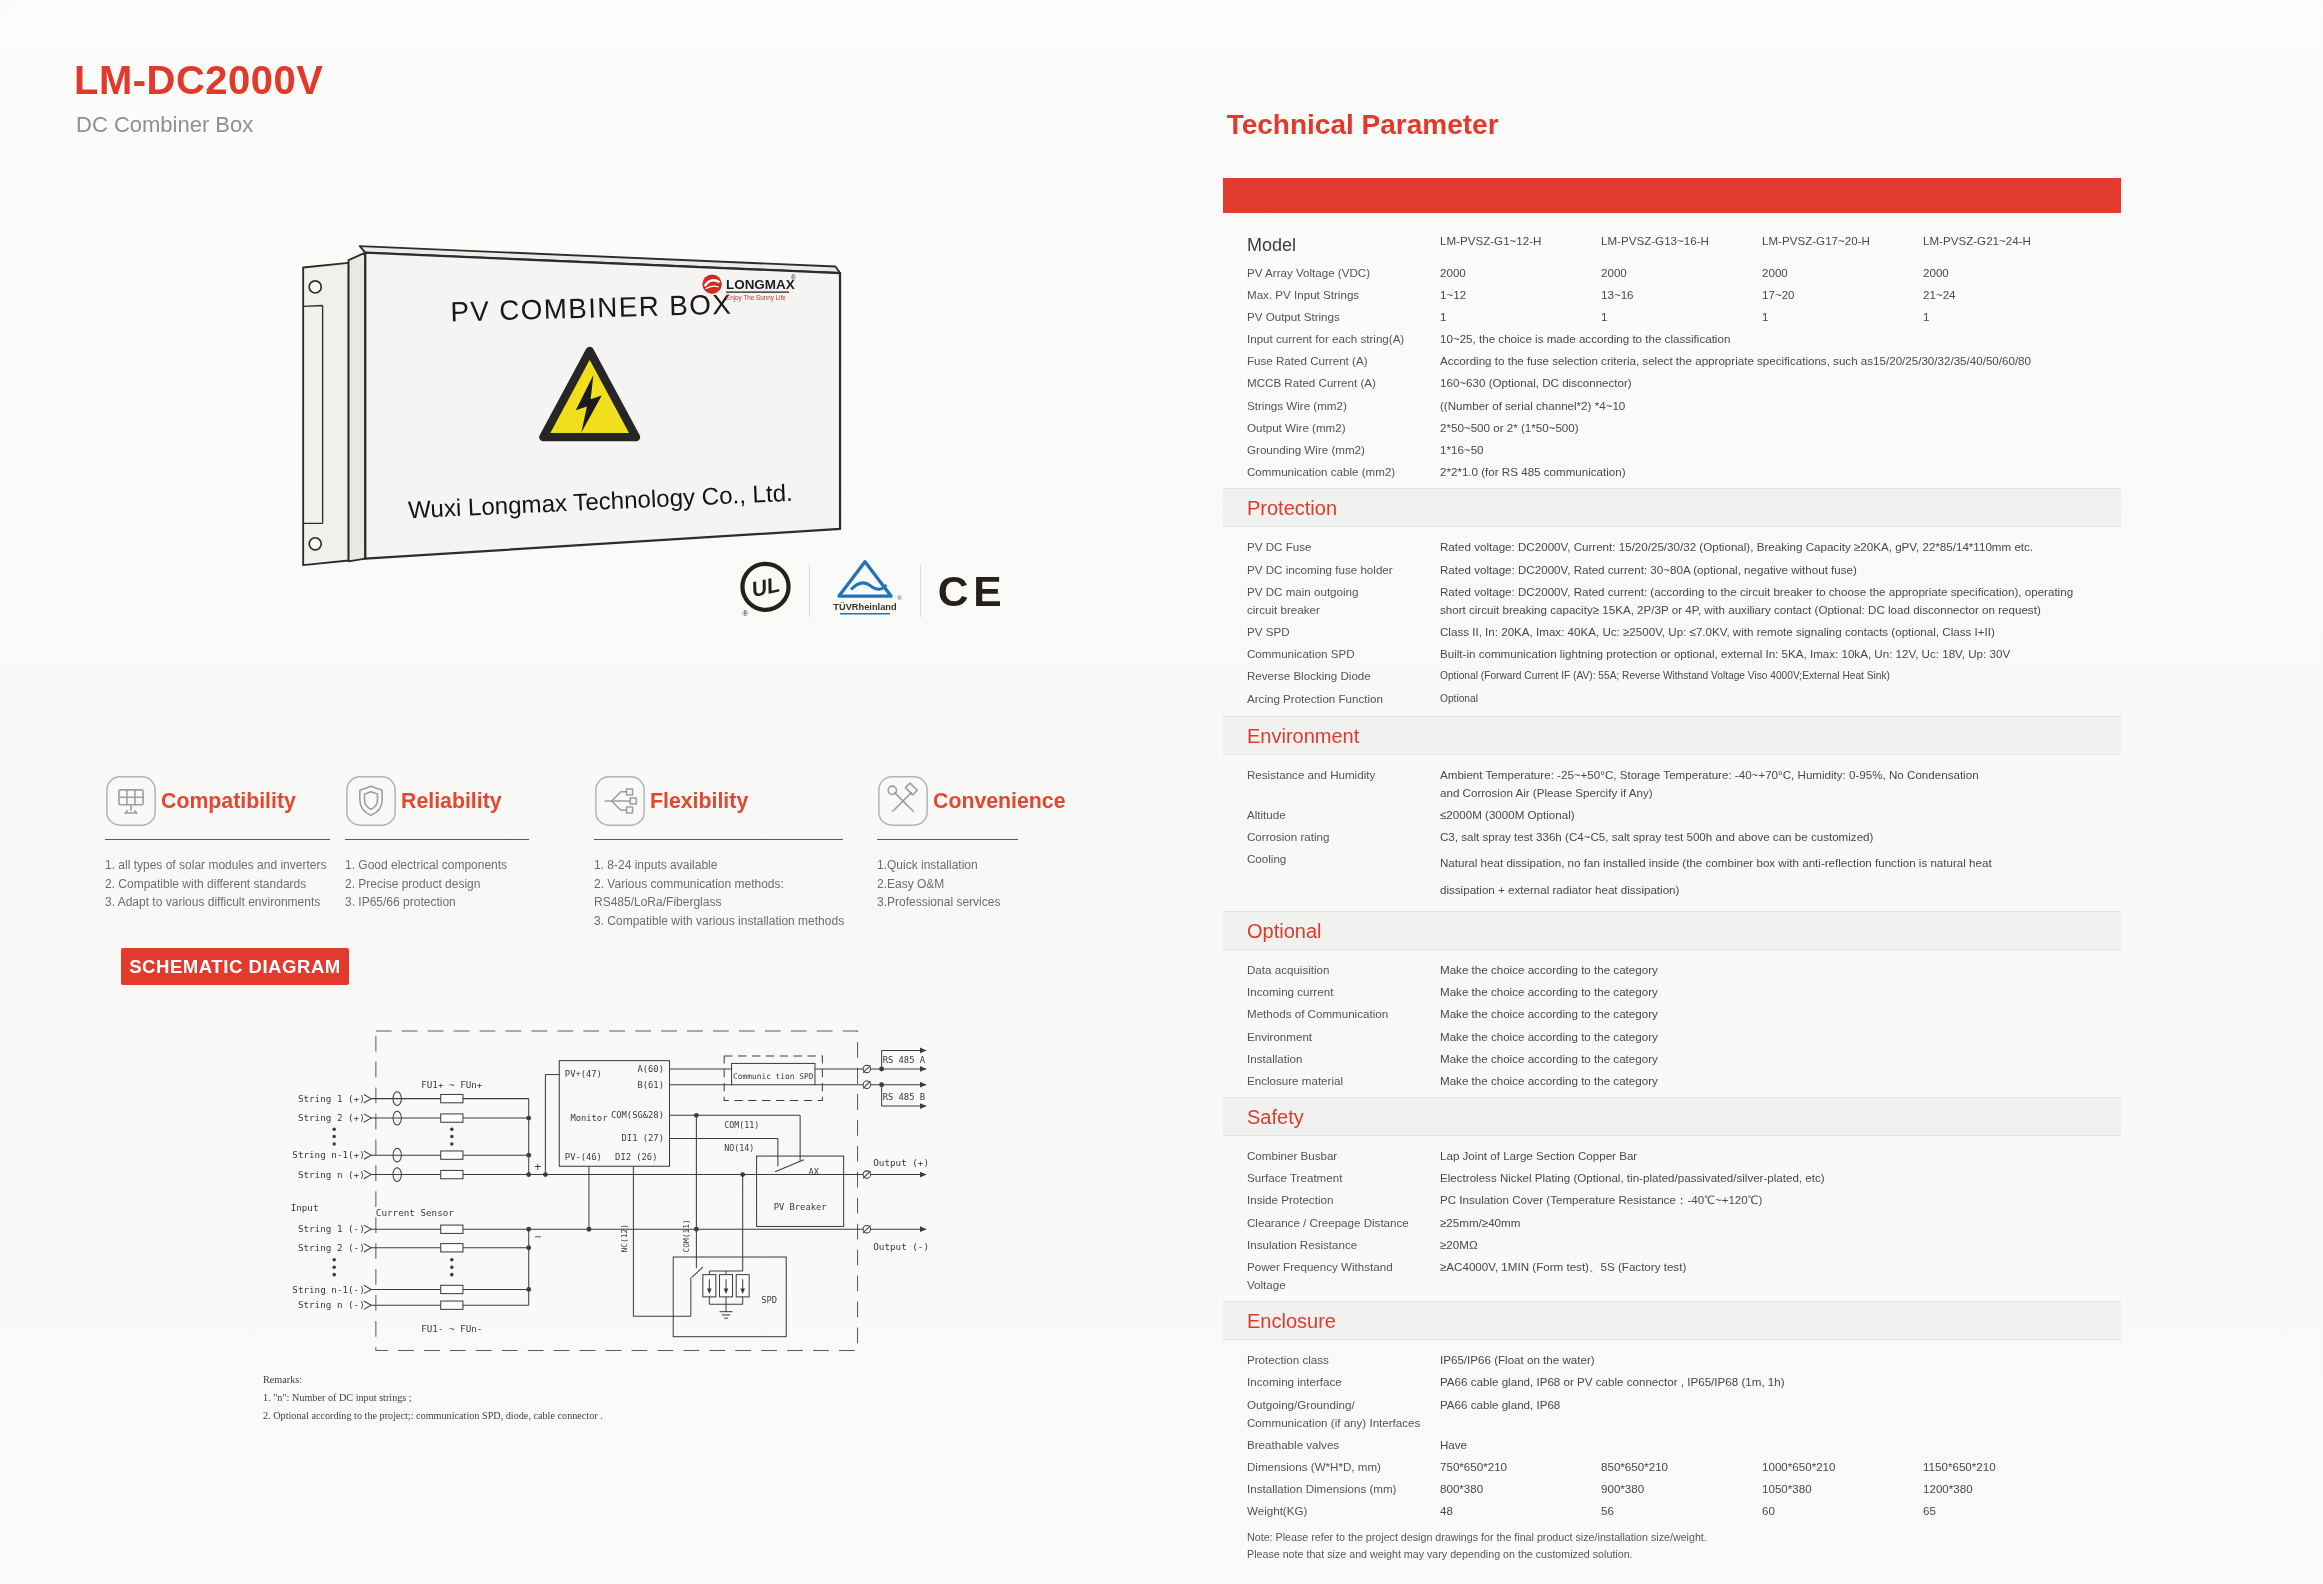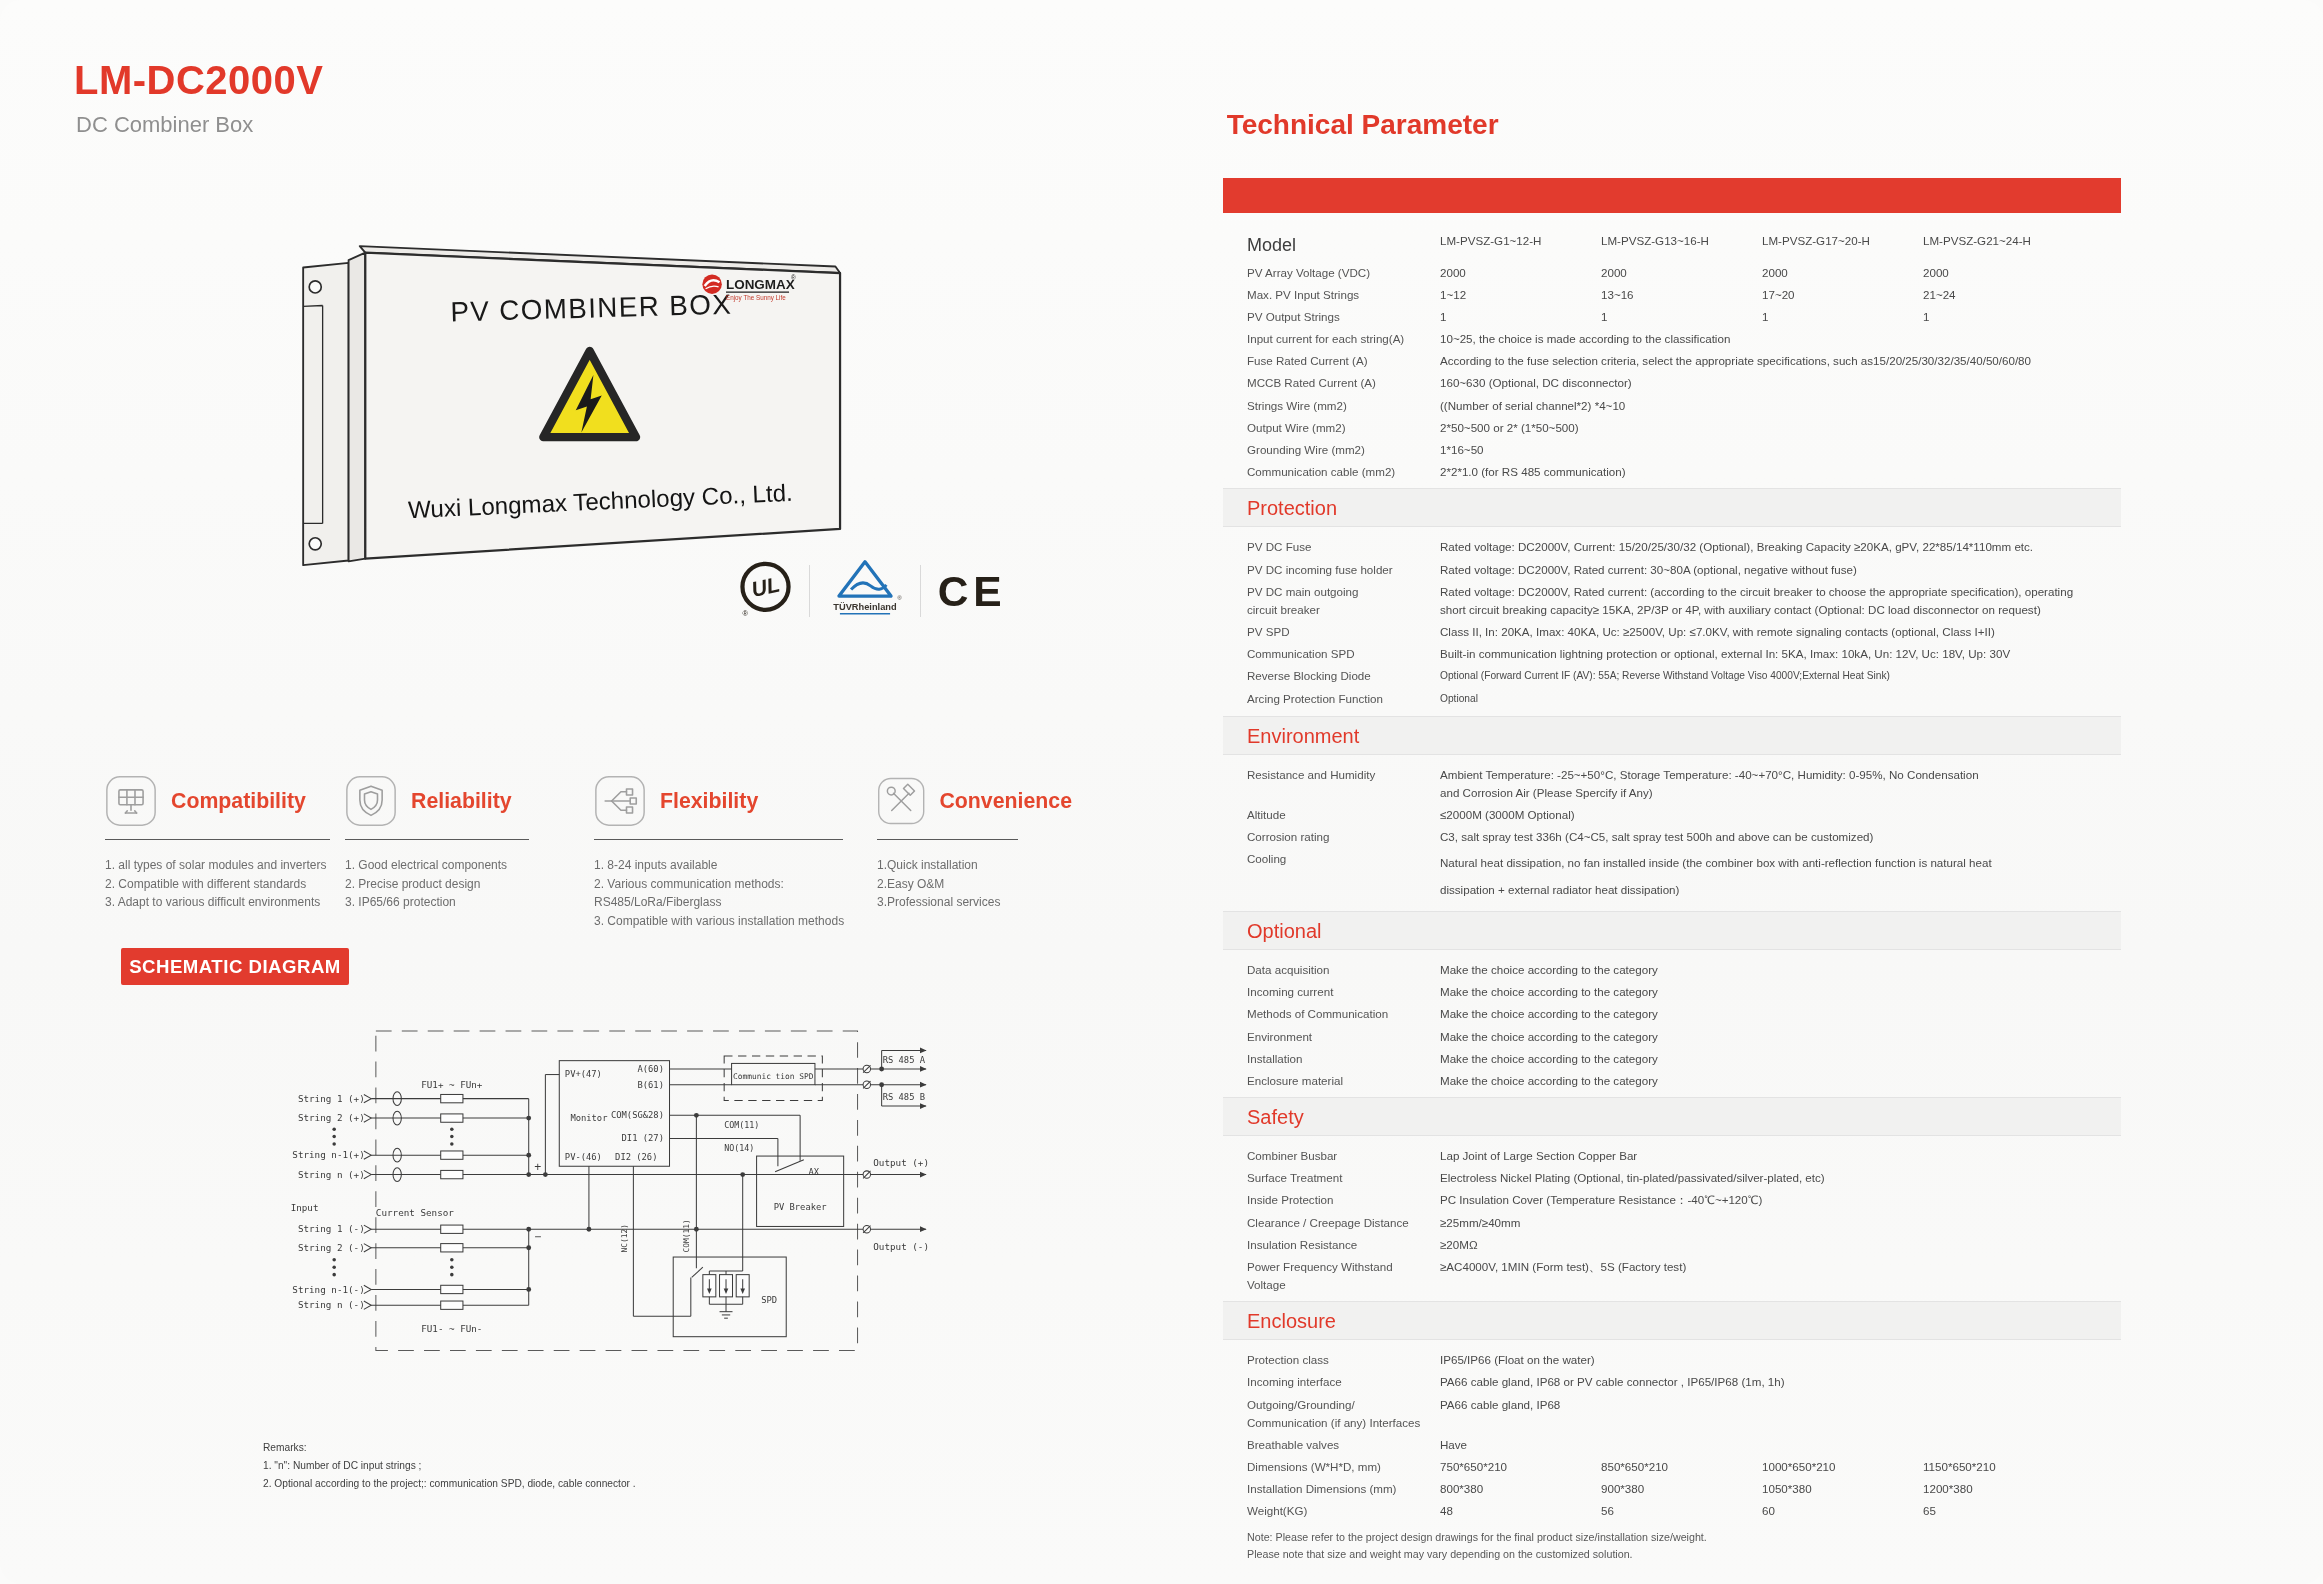--- a/index.html
+++ b/index.html
@@ -11,32 +11,32 @@
   
   .ltitle { position:absolute; left:74px; top:58px; font-size:40px; font-weight:700; color:#e2392a; letter-spacing:0.5px; }
   .lsub   { position:absolute; left:76px; top:112px; font-size:22px; color:#8f8f8f; }
   .boxart { position:absolute; left:267px; top:234px; width:612px; height:334px; }
   .certs  { position:absolute; left:736px; top:558px; display:flex; align-items:center; gap:14px; }
   .cdiv   { width:0.9px; height:52px; background:#d9d9d9; }
 
   .feature { position:absolute; top:775px; }
   .f1 { left:105px; width:243px; } .f2 { left:345px; width:215px; }
   .f3 { left:594px; width:278px; } .f4 { left:877px; width:195px; }
-  .fhead  { display:flex; align-items:center; gap:14px; }
+  .fhead  { display:flex; align-items:center; gap:4px; }
   .ftitle { font-size:21.3px; font-weight:700; color:#e4462e; }
   .fdiv   { border-top:1.5px solid #5a5a5a; margin-top:12px; }
   .f1 .fdiv { width:225px; } .f2 .fdiv { width:184px; }
   .f3 .fdiv { width:249px; } .f4 .fdiv { width:141px; }
   .fitems { margin-top:16px; font-size:12px; color:#6d6d6d; line-height:1.56; }
 
   .sch-banner { position:absolute; left:121px; top:948px; width:228px; height:37px; background:#e23b2e;
                 color:#fff; font-size:18.6px; font-weight:700; letter-spacing:0.5px;
                 display:flex; align-items:center; justify-content:center; border-radius:1.9px; }
   .schematic  { position:absolute; left:264px; top:1006px; width:761px; height:352px; }
-  .remarks    { position:absolute; left:263px; top:1439px; font-family:Liberation Sans, sans-serif;
+  .remarks    { position:absolute; left:263px; top:1371px; font-family:Liberation Serif, serif;
                 font-size:10.2px; color:#3f3f3f; line-height:1.75; }
 
   
   .rcol   { position:absolute; left:1223px; top:109px; width:1095px; }
   .rtitle { font-size:28px; font-weight:700; color:#e1392a; padding-left:3.7px; }
   .redbar { width:898px; height:35px; background:#e23b2e; margin:37px 0 18.6px; }
   .band   { width:898px; height:39px; line-height:39px; background:#f1f1f0;
             border-top:0.9px solid #e3e3e3; border-bottom:0.9px solid #e3e3e3; margin:7.4px 0 11px; }
   .band span { color:#e1392a; font-size:20px; font-weight:400; padding-left:24px; }
   .trow { display:flex; align-items:flex-start; padding-left:24px; margin-bottom:4.2px;

